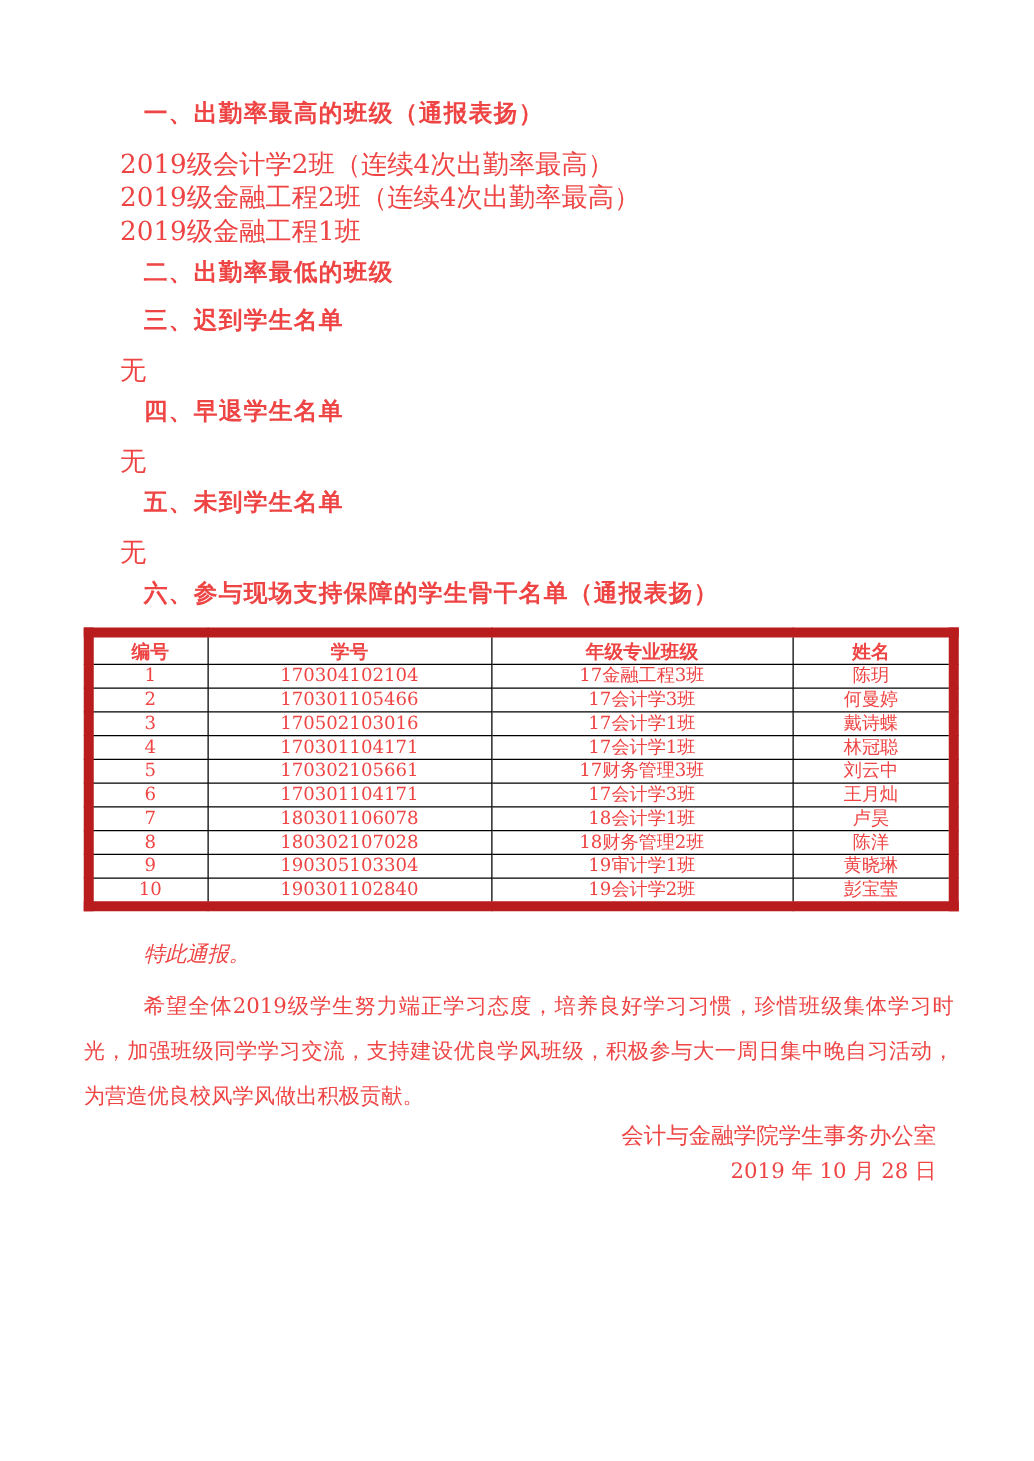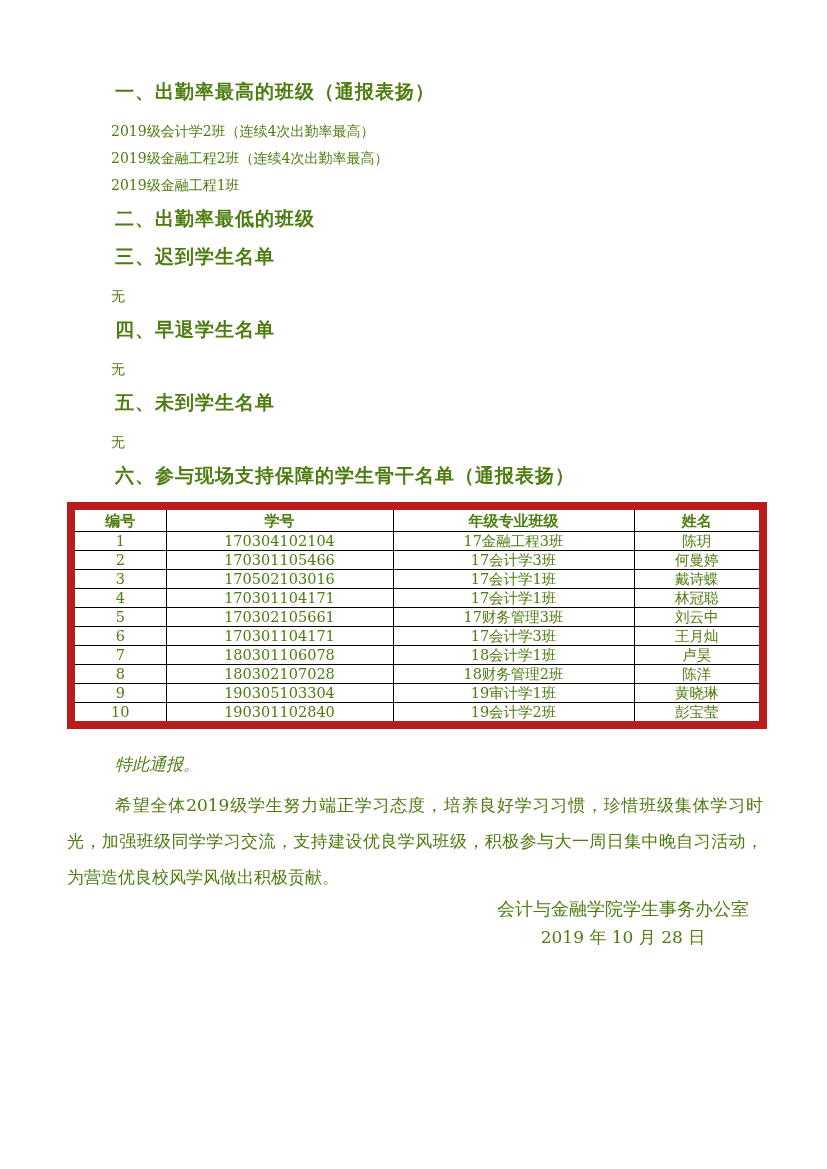--- a/index.html
+++ b/index.html
@@ -8,39 +8,39 @@
     background: #ffffff;
   }
   .page {
     position: relative;
     width: 827px;
     height: 1169px;
     margin: 0 auto;
     background: #ffffff;
     box-sizing: border-box;
     padding: 80px 64px 0 67px;
-    color: #4d7c0f;
+    color: #ef4444;
     font-family: "DejaVu Serif", "Liberation Serif", serif;
     overflow: hidden;
   }
   .sec-heading {
     font-family: "DejaVu Sans", "Liberation Sans", sans-serif;
     font-weight: bold;
     font-size: 19px;
     line-height: 22px;
     margin: 8px 0 16px 48px;
     letter-spacing: 1px;
   }
   .sec-heading.first {
     margin-top: 0;
   }
   .sec-line {
-    font-size: 14px;
+    font-size: 21px;
     line-height: 27px;
-    margin-left: 44px;
+    margin-left: 29px;
   }
   table.roster {
     border-collapse: collapse;
     width: 692px;
     margin-top: 2px;
     border: 8px solid #b91c1c;
     table-layout: fixed;
   }
   table.roster th {
     font-family: "DejaVu Sans", "Liberation Sans", sans-serif;
@@ -80,20 +80,21 @@
     margin: 0 14px 0 auto;
     text-align: center;
   }
   .sign-office {
     font-size: 18px;
     line-height: 28px;
   }
   .sign-date {
     font-size: 17px;
     line-height: 28px;
+    text-align: right;
   }
 </style>
 </head>
 <body>
 
 <div class="page">
 
   <div class="sec-heading first">一、出勤率最高的班级（通报表扬）</div>
   <div class="sec-line">2019级会计学2班（连续4次出勤率最高）</div>
   <div class="sec-line">2019级金融工程2班（连续4次出勤率最高）</div>

